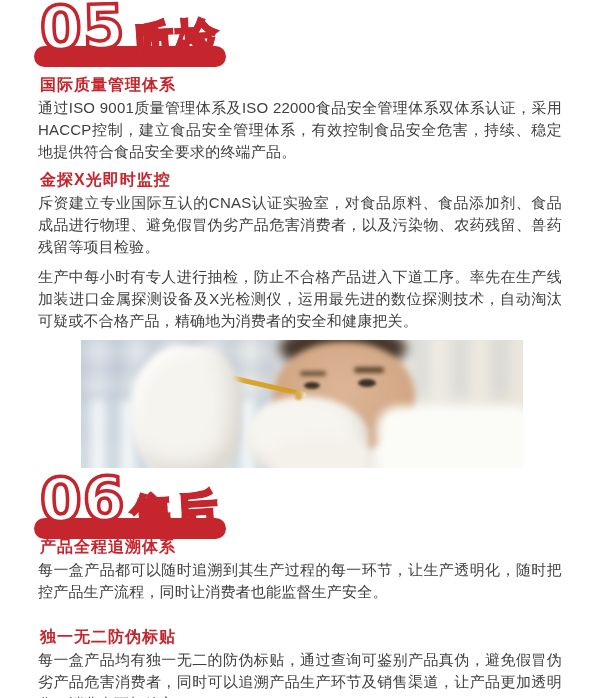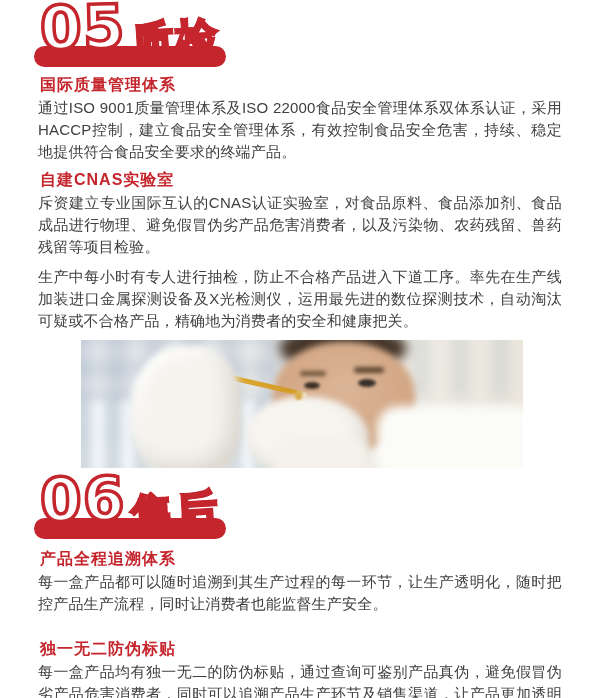--- a/index.html
+++ b/index.html
@@ -30,21 +30,21 @@
     display:inline-block;font-size:42px;font-weight:900;color:#fff;margin-left:5px;
     -webkit-text-stroke:3px var(--red);
     text-shadow:-1px -1px 0 var(--red),1px -1px 0 var(--red),-1px 1px 0 var(--red),1px 1px 0 var(--red);
     transform:translateY(9px) rotate(-2deg);letter-spacing:2px;
   }
   .hdr06{margin-top:8px;height:62px;}
 
   
   .sec{margin-top:8px;}
   .sec.first{margin-top:12px;}
-  .sec.gap12{margin-top:12px;}
+  .sec.gap12{margin-top:0;}
   .sec.gap7{margin-top:25px;}
   .sec h3{
     margin:0 0 4px 2px;font-size:16px;line-height:17px;
     color:var(--red);font-weight:bold;letter-spacing:1px;
   }
   .sec p{
     margin:0;font-size:15px;line-height:22px;color:var(--body);
     text-align:justify;letter-spacing:0.2px;
   }
 
@@ -95,21 +95,21 @@
       <span class="hdr-num">05</span><span class="hdr-cn">质检</span>
     </div>
   </div>
 
   <div class="sec first">
     <h3>国际质量管理体系</h3>
     <p>通过ISO 9001质量管理体系及ISO 22000食品安全管理体系双体系认证，采用HACCP控制，建立食品安全管理体系，有效控制食品安全危害，持续、稳定地提供符合食品安全要求的终端产品。</p>
   </div>
 
   <div class="sec">
-    <h3>自建CNAS实验室</h3>
+    <h3>金探X光即时监控</h3>
     <p>斥资建立专业国际互认的CNAS认证实验室，对食品原料、食品添加剂、食品成品进行物理、避免假冒伪劣产品危害消费者，以及污染物、农药残留、兽药残留等项目检验。</p>
   </div>
 
   <div class="sec">
     <p>生产中每小时有专人进行抽检，防止不合格产品进入下道工序。率先在生产线加装进口金属探测设备及X光检测仪，运用最先进的数位探测技术，自动淘汰可疑或不合格产品，精确地为消费者的安全和健康把关。</p>
   </div>
 
   <div class="photo">
     <div class="ph-bokeh"></div>
     <div class="ph-bokeh-r"></div>

